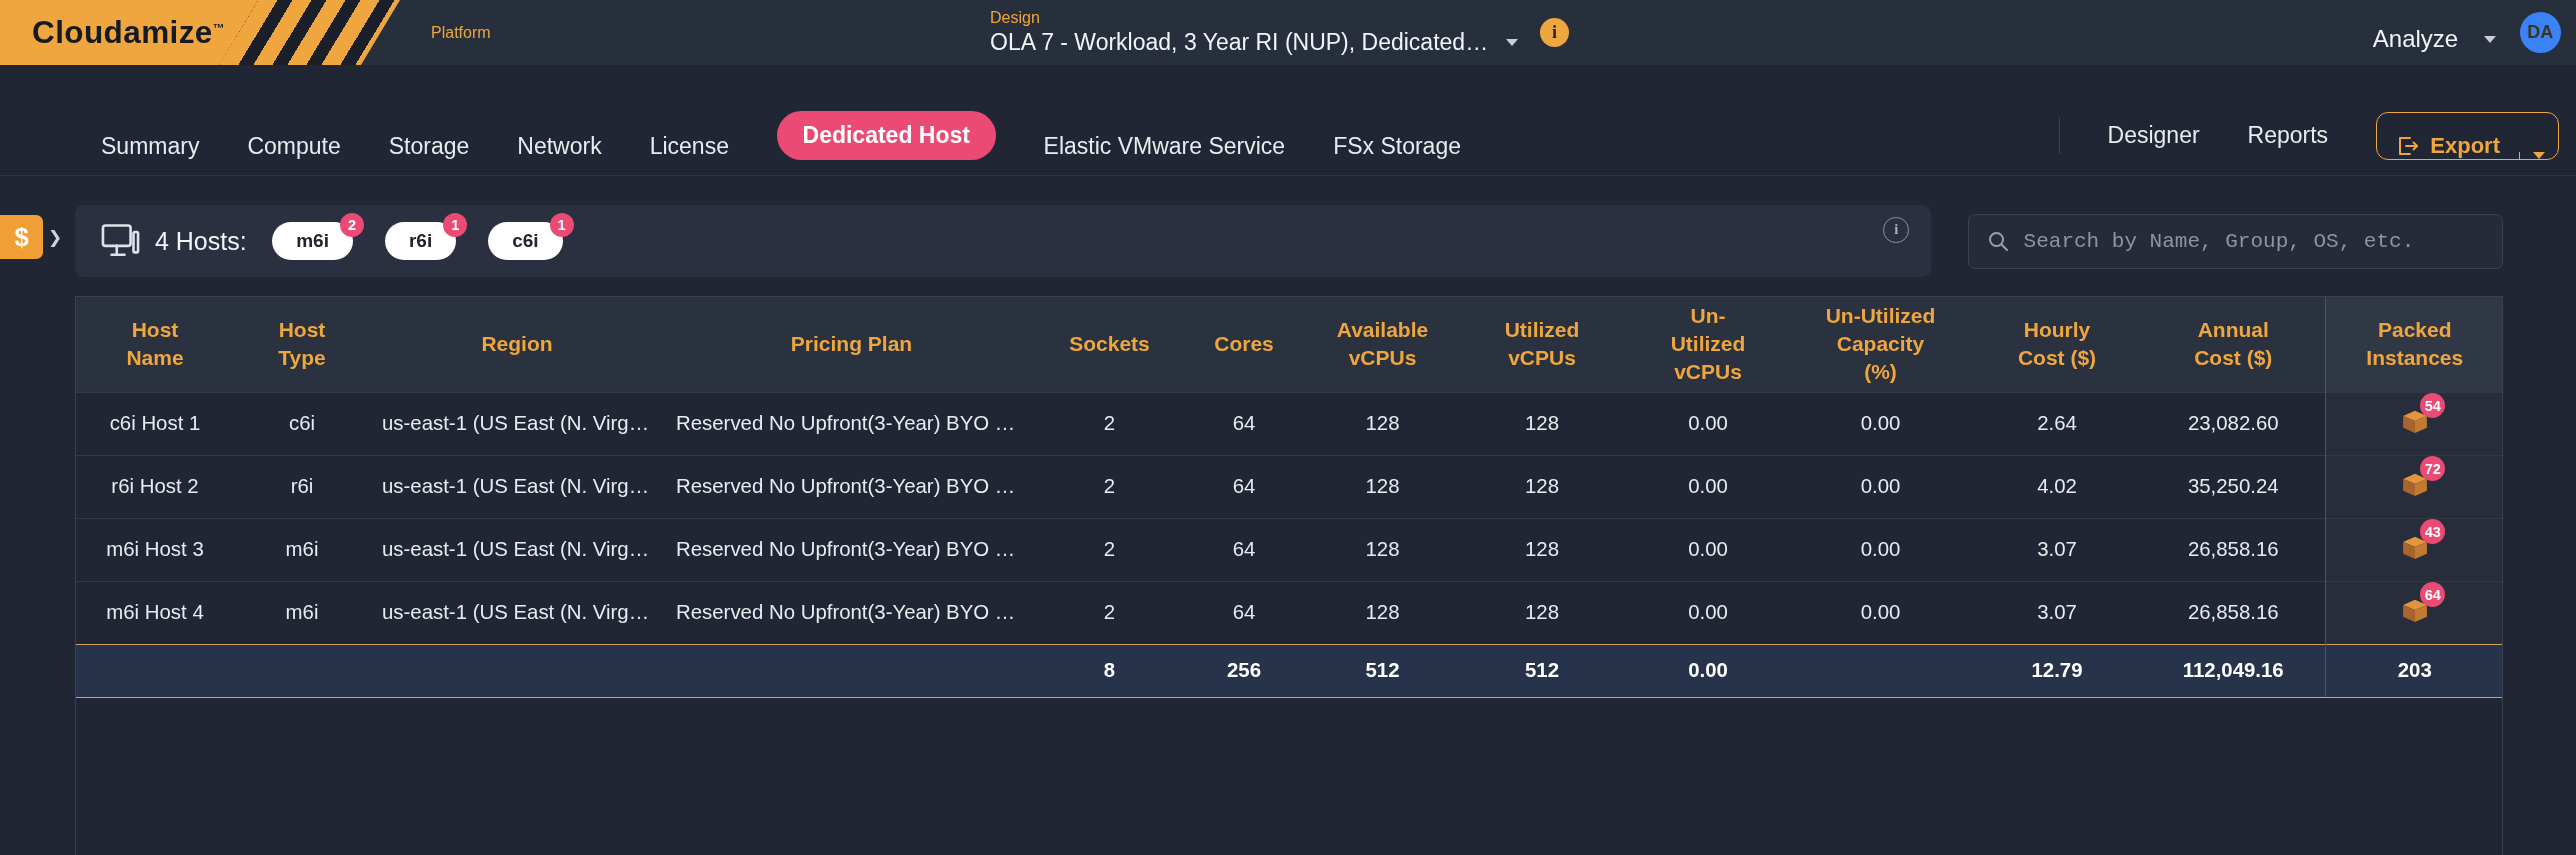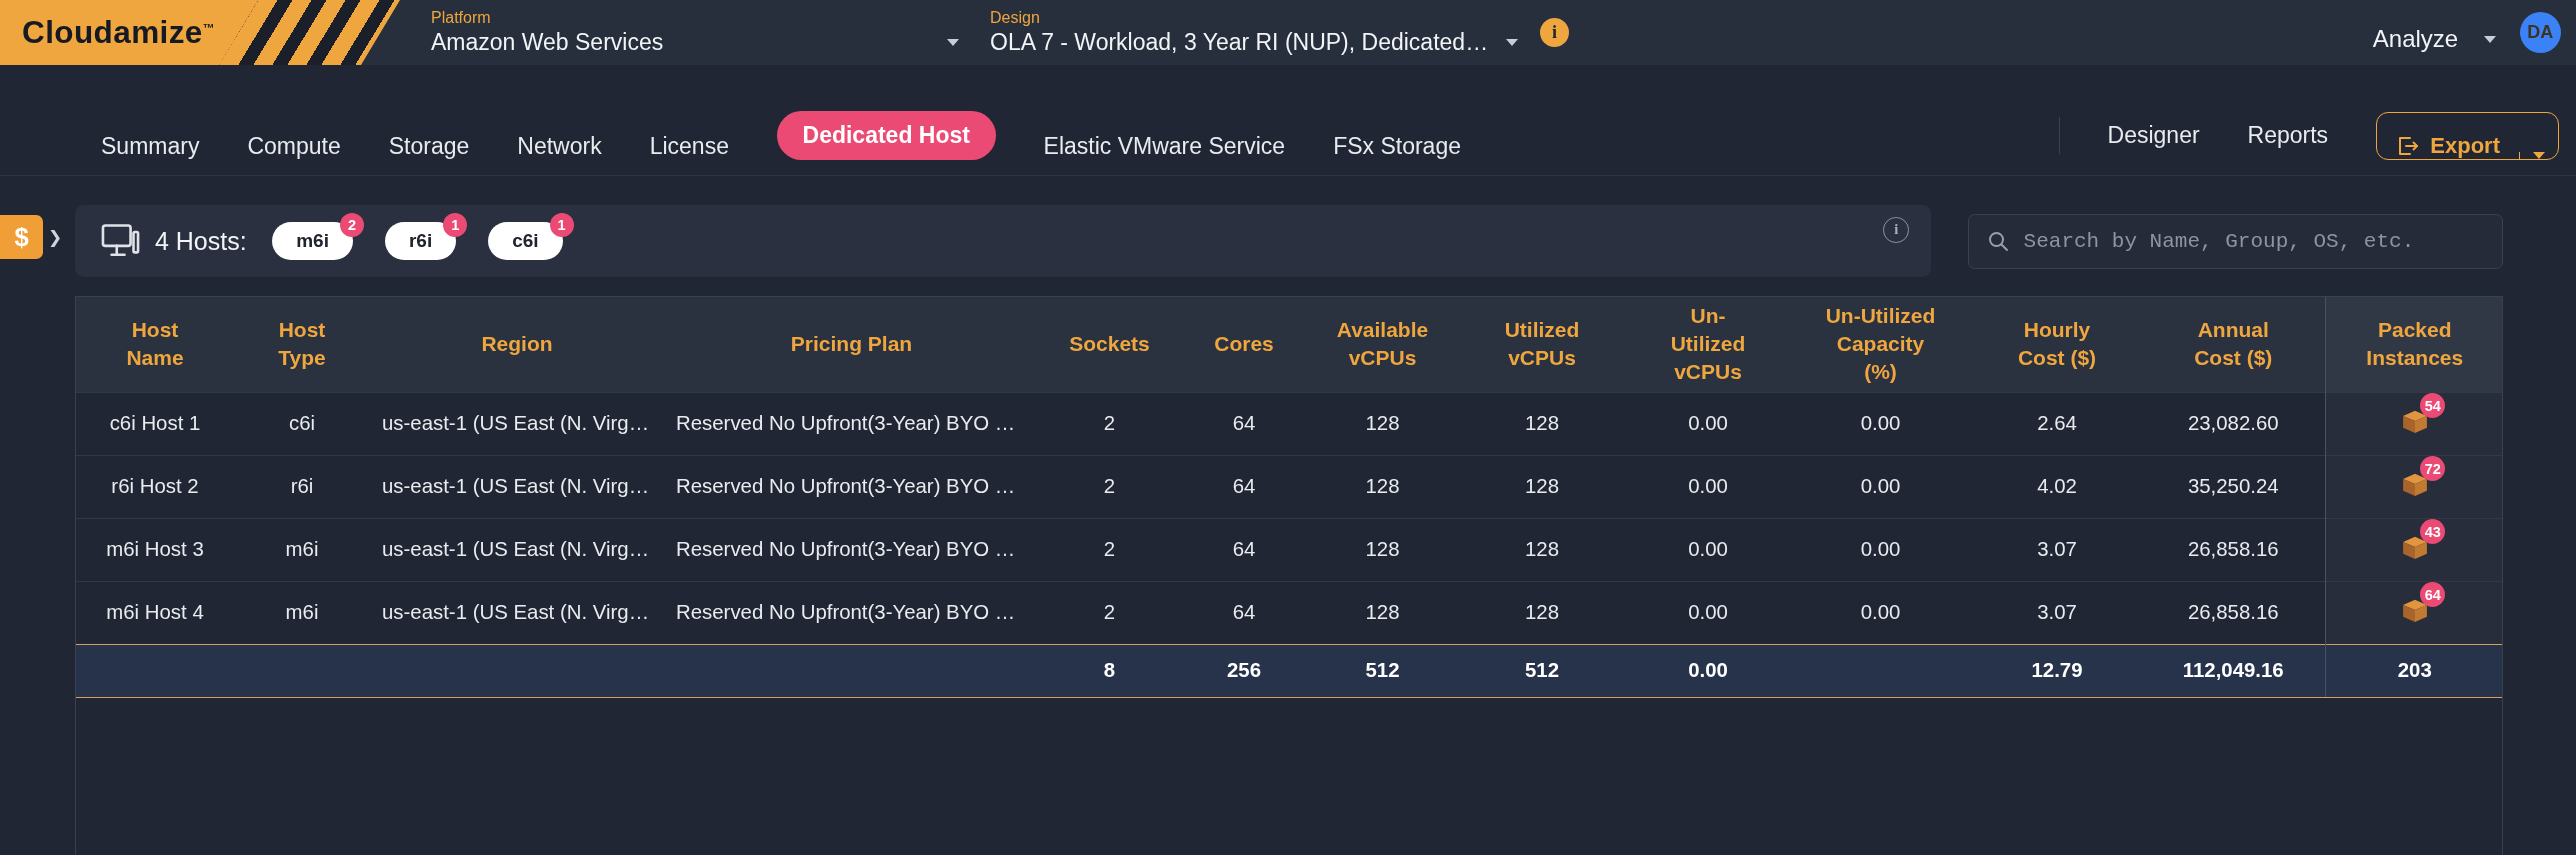--- a/index.html
+++ b/index.html
@@ -13,21 +13,21 @@
 
   
   .topbar {
     height: 65px; background: #272E3C;
     display: flex; align-items: center;
   }
   .logo-block {
     position: relative; width: 400px; height: 65px; flex: 0 0 auto;
     background: var(--accent-orange, #F2A326);
     clip-path: polygon(0 0, 100% 0, calc(100% - 39px) 100%, 0 100%);
-    display: flex; align-items: center; padding-left: 22px;
+    display: flex; align-items: center; padding-left: 32px;
     overflow: hidden;
   }
   .logo-text { font-size: 31.5px; font-weight: 800; color: #161A23; letter-spacing: 0.4px; position: relative; z-index: 2; }
   .logo-text sup { font-size: 12px; font-weight: 700; }
   .logo-stripes {
     position: absolute; right: 12px; top: -8.5px; height: 94px; width: 153px;
     transform: skewX(-31deg);
     background: repeating-linear-gradient(90deg, transparent 0 19px, #1A1F2A 19px 34px);
     z-index: 1;
   }
@@ -181,24 +181,20 @@
 <body>
 
 <header class="topbar">
   <div class="logo-block">
     <div class="logo-text"><span>Cloudamize</span><sup>™</sup></div>
     <div class="logo-stripes"></div>
   </div>
 
   <div class="dd-group platform">
     <div class="dd-label">Platform</div>
-    <div class="dd-row">
-      <div class="dd-value">Amazon Web Services</div>
-      <div class="caret"></div>
-    </div>
   </div>
 
   <div class="dd-group design">
     <div class="dd-label">Design</div>
     <div class="dd-row">
       <div class="dd-value">OLA 7 - Workload, 3 Year RI (NUP), Dedicated H...</div>
       <div class="caret"></div>
     </div>
   </div>
 

